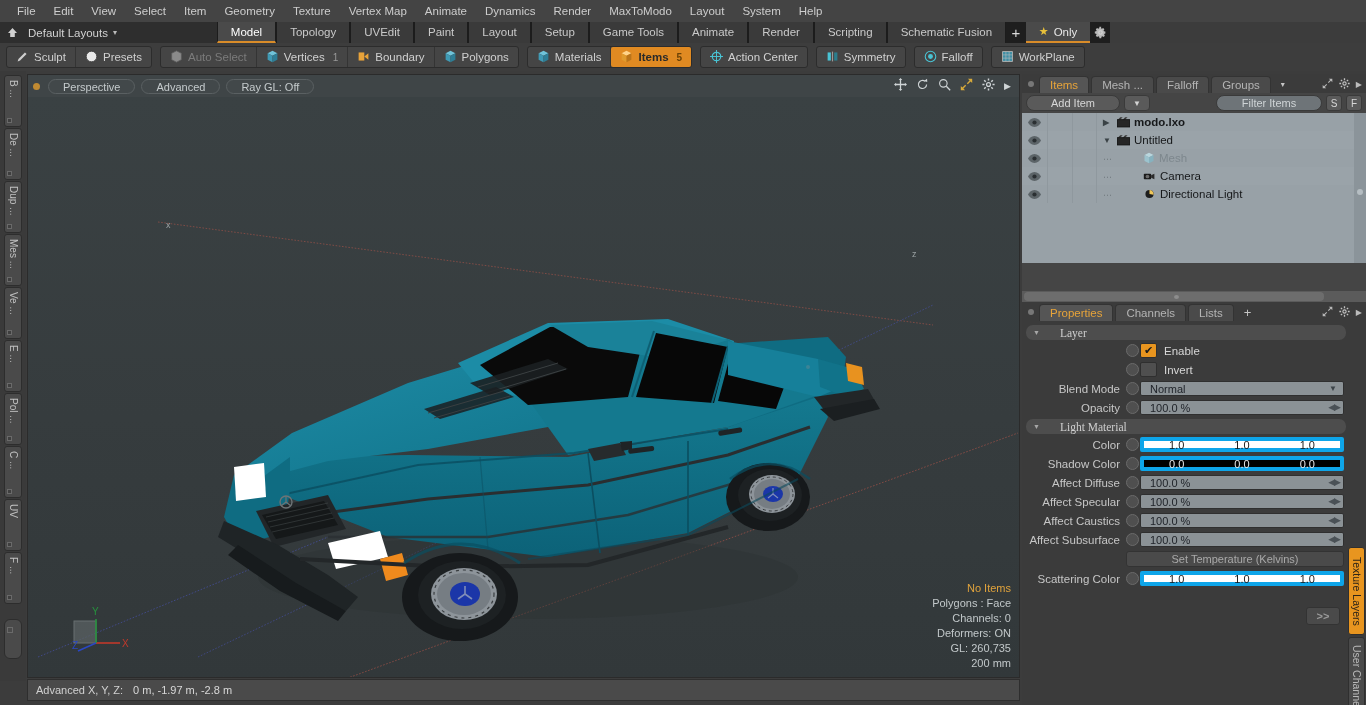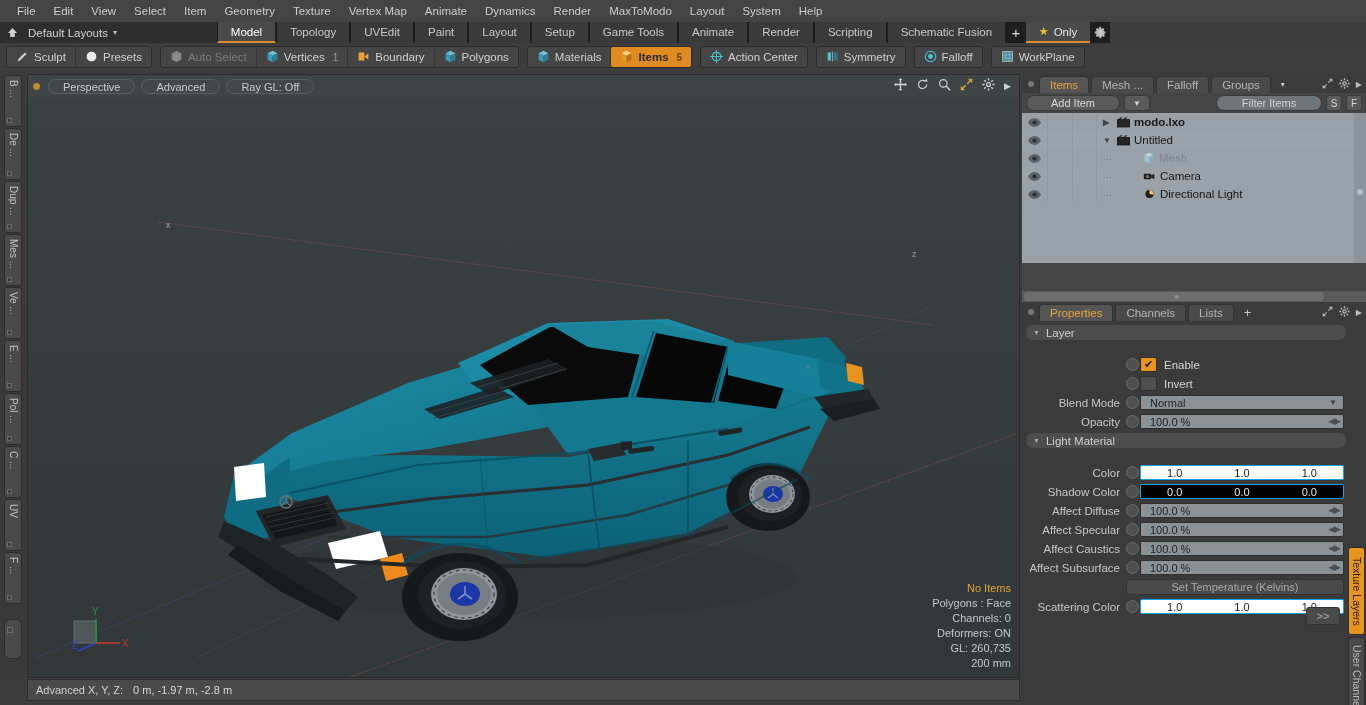--- a/index.html
+++ b/index.html
@@ -172,41 +172,41 @@
   .tree-scroll { position:absolute; left:0; bottom:0; width:100%; height:11px; background:#5b5b5b; }
   .tree-scroll .thumb { position:absolute; left:2px; top:1px; width:300px; height:9px; background:#6d6d6d; border-radius:4px; }
   .tree-scroll .thumb .grip { position:absolute; left:50%; top:3px; width:5px;height:4px; border-radius:50%; background:#8d8d8d;}
   .tree-vscroll { position:absolute; right:0; top:0; width:12px; height:150px; background:#8b949a; }
 
   
   .propspanel { position:absolute; left:0; top:228px; width:344px; height:375px; background:#3b3b3b; }
   .ppt { position:relative; height:19px; display:flex; align-items:flex-end; padding-left:4px; background:#3b3b3b;}
   .props-body { position:absolute; left:0; top:19px; width:328px; height:356px; background:#3b3b3b; padding-top:2px;}
   .sec-head {
-    display:flex; align-items:center; gap:6px; height:15px; margin:2px 4px 15px 4px;
-    background:#4d4d4d; border-radius:7px; padding-left:7px; font-size:11.5px; color:#cfcfcf;
+    display:flex; align-items:center; gap:20px; height:15px; margin:2px 4px 1px 4px;
+    background:#4d4d4d; border-radius:7px; padding-left:7px; font-size:11.5px; color:#cfcfcf;font-family:Liberation Serif, serif;
   }
   .sec-caret { font-size:7px; color:#a7a7a7; }
   .prow { display:flex; align-items:center; height:19px; padding:0 6px 0 4px; }
   .prow .plabel { width:100px; text-align:right; padding-right:6px; font-size:11.5px; color:#c6c6c6; white-space:nowrap; }
   .pkn { width:13px; height:13px; border-radius:50%; background:#4f4f4f; border:1px solid #6a6a6a; flex:0 0 13px; margin-right:1px;}
   .chk {
     width:17px; height:15px; background:#e8951f; border:1px solid #2f2f2f; border-radius:2px;
     display:flex; align-items:center; justify-content:center; font-size:11px; color:#1a1a1a;
   }
   .chk.off { background:#4f4f4f; }
   .chk-label { margin-left:7px; font-size:11.5px; color:#d6d6d6; }
   .field {
     flex:1; height:15px; background:#8b9296; border:1px solid #2f2f2f; border-radius:2px;
     display:flex; align-items:center; font-size:11px; color:#20242a; padding-left:9px; position:relative;
   }
   .field .spin { position:absolute; right:3px; top:1px; font-size:9px; color:#4a5156; letter-spacing:-1px;}
   .field .ddarrow { position:absolute; right:6px; top:2px; font-size:8px; color:#3c4348;}
   .colorfield {
-    flex:1; height:15px; border:1px solid #0ea5e9; border-radius:2px; display:flex; align-items:center;
+    flex:1; height:15px; border:4px solid #0ea5e9; border-radius:2px; display:flex; align-items:center;
   }
   .colorfield.white { background:#ffffff; color:#1a1a1a; }
   .colorfield.black { background:#000000; color:#e8e8e8; }
   .cf-cell { flex:1; text-align:center; font-size:11px; }
   .wide-btn {
     margin:2px 6px 2px 104px; height:16px; line-height:15px; text-align:center; font-size:11px;
     background:#4a4a4a; border:1px solid #333; border-radius:3px; color:#a9a9a9;
   }
   .gt-btn {
     position:absolute; right:10px; width:34px; height:18px; line-height:17px; text-align:center;

